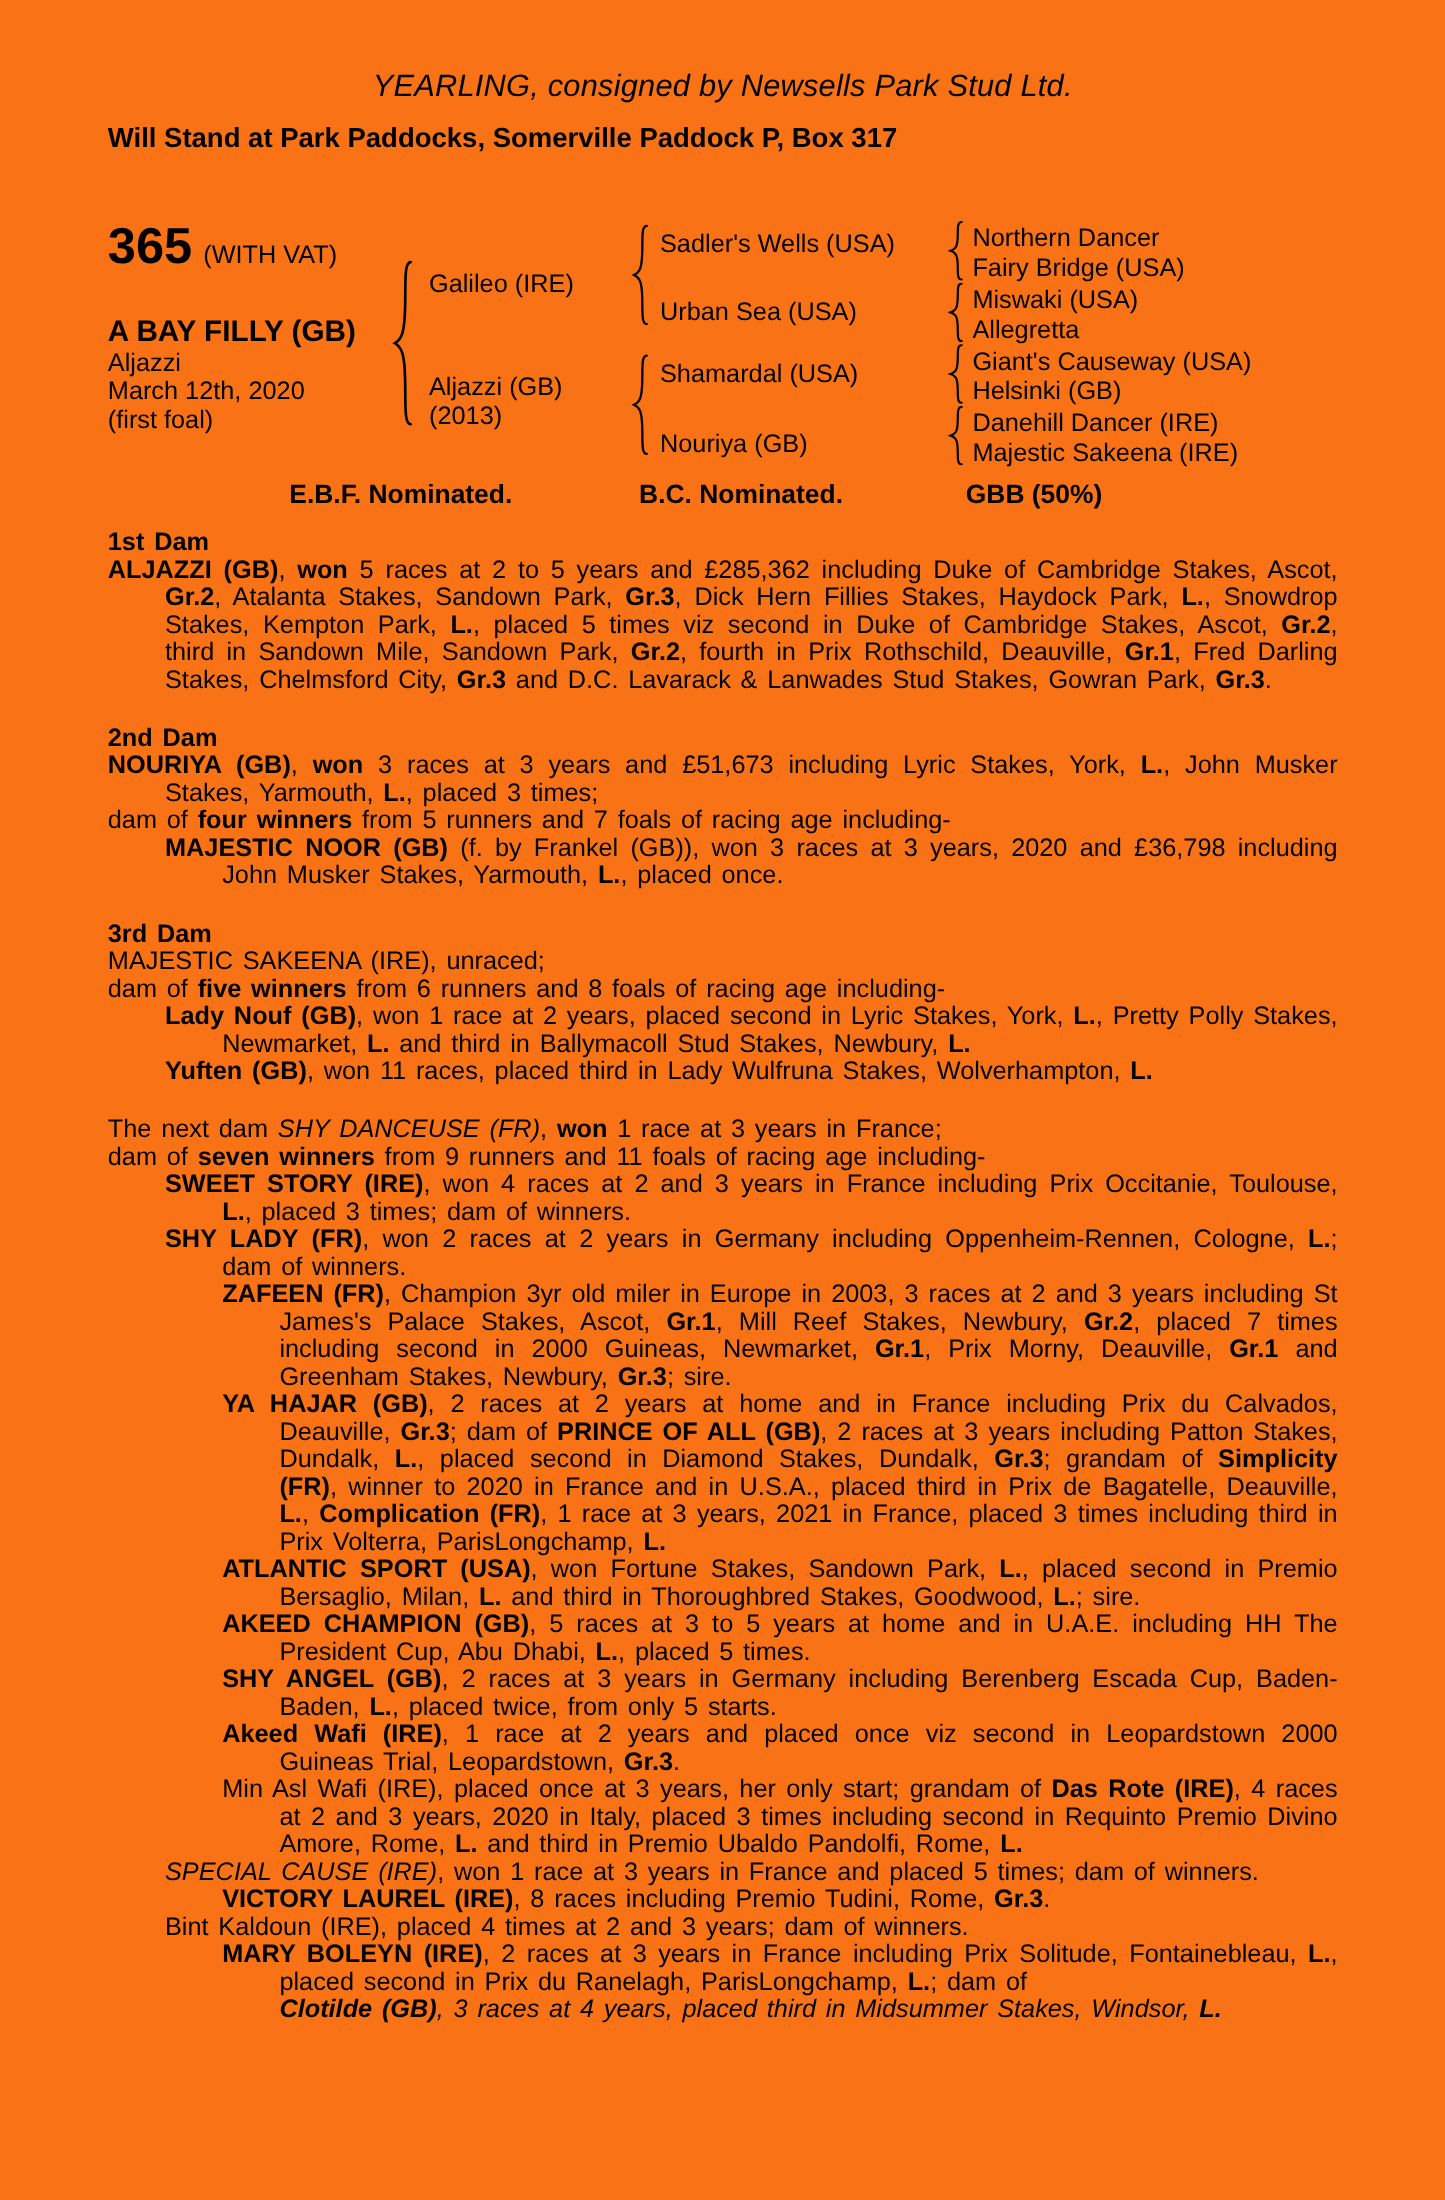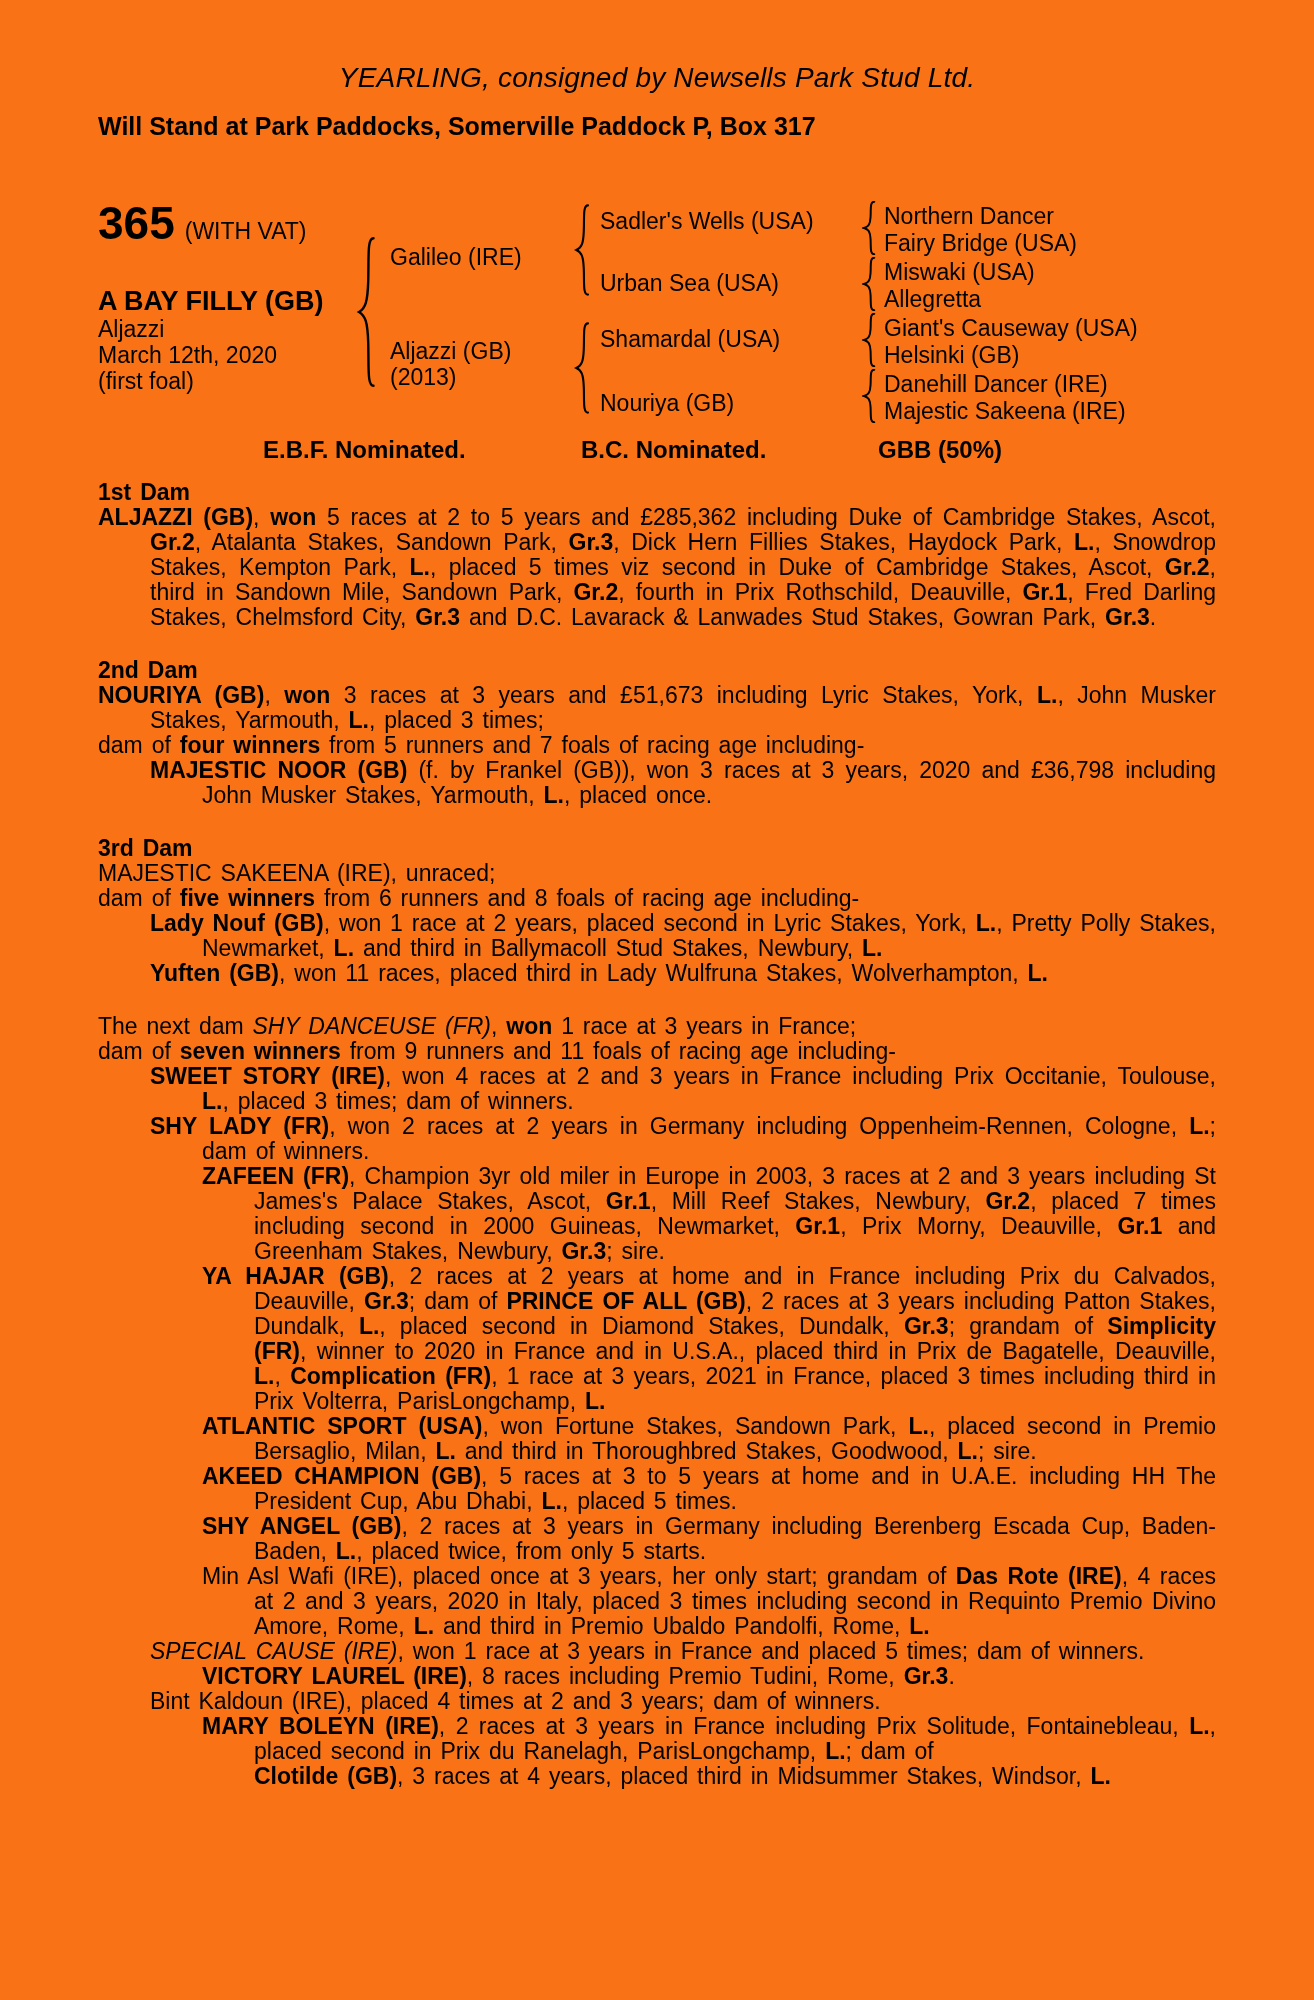--- a/index.html
+++ b/index.html
@@ -46,21 +46,21 @@
     font-size:23px;line-height:25px;
     word-spacing:2.5px;
   }
   .sec{margin:0;}
   .sec + .sec{margin-top:28px;}
   .sec-head{font-weight:bold;}
   p.para{margin:0;text-align:justify;}
   .i0{padding-left:52px;text-indent:-52px;}
   .i1{padding-left:104px;text-indent:-52px;}
   .i2{padding-left:156px;text-indent:-52px;}
-  .i3{padding-left:208px;text-indent:-52px;}
+  .i3{padding-left:208px;text-indent:-52px;font-style:italic;}
   .b{font-weight:bold;}
   .i{font-style:italic;}
 </style>
 </head>
 <body>
 
 <div class="page">
 
   <div class="abs title">YEARLING, consigned by Newsells Park Stud Ltd.</div>
   <div class="abs stand">Will Stand at Park Paddocks, Somerville Paddock P, Box 317</div>
@@ -142,20 +142,21 @@
     <div class="sec">
       <p class="para i0"><span>The next dam </span><span class="i">SHY DANCEUSE (FR)</span><span>, </span><span class="b">won</span><span> 1 race at 3 years in France;</span></p>
       <p class="para i0"><span>dam of </span><span class="b">seven winners</span><span> from 9 runners and 11 foals of racing age including-</span></p>
       <p class="para i1"><span class="b">SWEET STORY (IRE)</span><span>, won 4 races at 2 and 3 years in France including Prix Occitanie, Toulouse, </span><span class="b">L.</span><span>, placed 3 times; dam of winners.</span></p>
       <p class="para i1"><span class="b">SHY LADY (FR)</span><span>, won 2 races at 2 years in Germany including Oppenheim-Rennen, Cologne, </span><span class="b">L.</span><span>; dam of winners.</span></p>
       <p class="para i2"><span class="b">ZAFEEN (FR)</span><span>, Champion 3yr old miler in Europe in 2003, 3 races at 2 and 3 years including St James's Palace Stakes, Ascot, </span><span class="b">Gr.1</span><span>, Mill Reef Stakes, Newbury, </span><span class="b">Gr.2</span><span>, placed 7 times including second in 2000 Guineas, Newmarket, </span><span class="b">Gr.1</span><span>, Prix Morny, Deauville, </span><span class="b">Gr.1</span><span> and Greenham Stakes, Newbury, </span><span class="b">Gr.3</span><span>; sire.</span></p>
       <p class="para i2"><span class="b">YA HAJAR (GB)</span><span>, 2 races at 2 years at home and in France including Prix du Calvados, Deauville, </span><span class="b">Gr.3</span><span>; dam of </span><span class="b">PRINCE OF ALL (GB)</span><span>, 2 races at 3 years including Patton Stakes, Dundalk, </span><span class="b">L.</span><span>, placed second in Diamond Stakes, Dundalk, </span><span class="b">Gr.3</span><span>; grandam of </span><span class="b">Simplicity (FR)</span><span>, winner to 2020 in France and in U.S.A., placed third in Prix de Bagatelle, Deauville, </span><span class="b">L.</span><span>, </span><span class="b">Complication (FR)</span><span>, 1 race at 3 years, 2021 in France, placed 3 times including third in Prix Volterra, ParisLongchamp, </span><span class="b">L.</span></p>
       <p class="para i2"><span class="b">ATLANTIC SPORT (USA)</span><span>, won Fortune Stakes, Sandown Park, </span><span class="b">L.</span><span>, placed second in Premio Bersaglio, Milan, </span><span class="b">L.</span><span> and third in Thoroughbred Stakes, Goodwood, </span><span class="b">L.</span><span>; sire.</span></p>
       <p class="para i2"><span class="b">AKEED CHAMPION (GB)</span><span>, 5 races at 3 to 5 years at home and in U.A.E. including HH The President Cup, Abu Dhabi, </span><span class="b">L.</span><span>, placed 5 times.</span></p>
       <p class="para i2"><span class="b">SHY ANGEL (GB)</span><span>, 2 races at 3 years in Germany including Berenberg Escada Cup, Baden-Baden, </span><span class="b">L.</span><span>, placed twice, from only 5 starts.</span></p>
+      <p class="para i2"><span class="b">Akeed Wafi (IRE)</span><span>, 1 race at 2 years and placed once viz second in Leopardstown 2000 Guineas Trial, Leopardstown, </span><span class="b">Gr.3</span><span>.</span></p>
       <p class="para i2"><span>Min Asl Wafi (IRE), placed once at 3 years, her only start; grandam of </span><span class="b">Das Rote (IRE)</span><span>, 4 races at 2 and 3 years, 2020 in Italy, placed 3 times including second in Requinto Premio Divino Amore, Rome, </span><span class="b">L.</span><span> and third in Premio Ubaldo Pandolfi, Rome, </span><span class="b">L.</span></p>
       <p class="para i1"><span class="i">SPECIAL CAUSE (IRE)</span><span>, won 1 race at 3 years in France and placed 5 times; dam of winners.</span></p>
       <p class="para i2"><span class="b">VICTORY LAUREL (IRE)</span><span>, 8 races including Premio Tudini, Rome, </span><span class="b">Gr.3</span><span>.</span></p>
       <p class="para i1"><span>Bint Kaldoun (IRE), placed 4 times at 2 and 3 years; dam of winners.</span></p>
       <p class="para i2"><span class="b">MARY BOLEYN (IRE)</span><span>, 2 races at 3 years in France including Prix Solitude, Fontainebleau, </span><span class="b">L.</span><span>, placed second in Prix du Ranelagh, ParisLongchamp, </span><span class="b">L.</span><span>; dam of</span></p>
       <p class="para i3"><span class="b">Clotilde (GB)</span><span>, 3 races at 4 years, placed third in Midsummer Stakes, Windsor, </span><span class="b">L.</span></p>
     </div>
 
   </div>
 </div>

